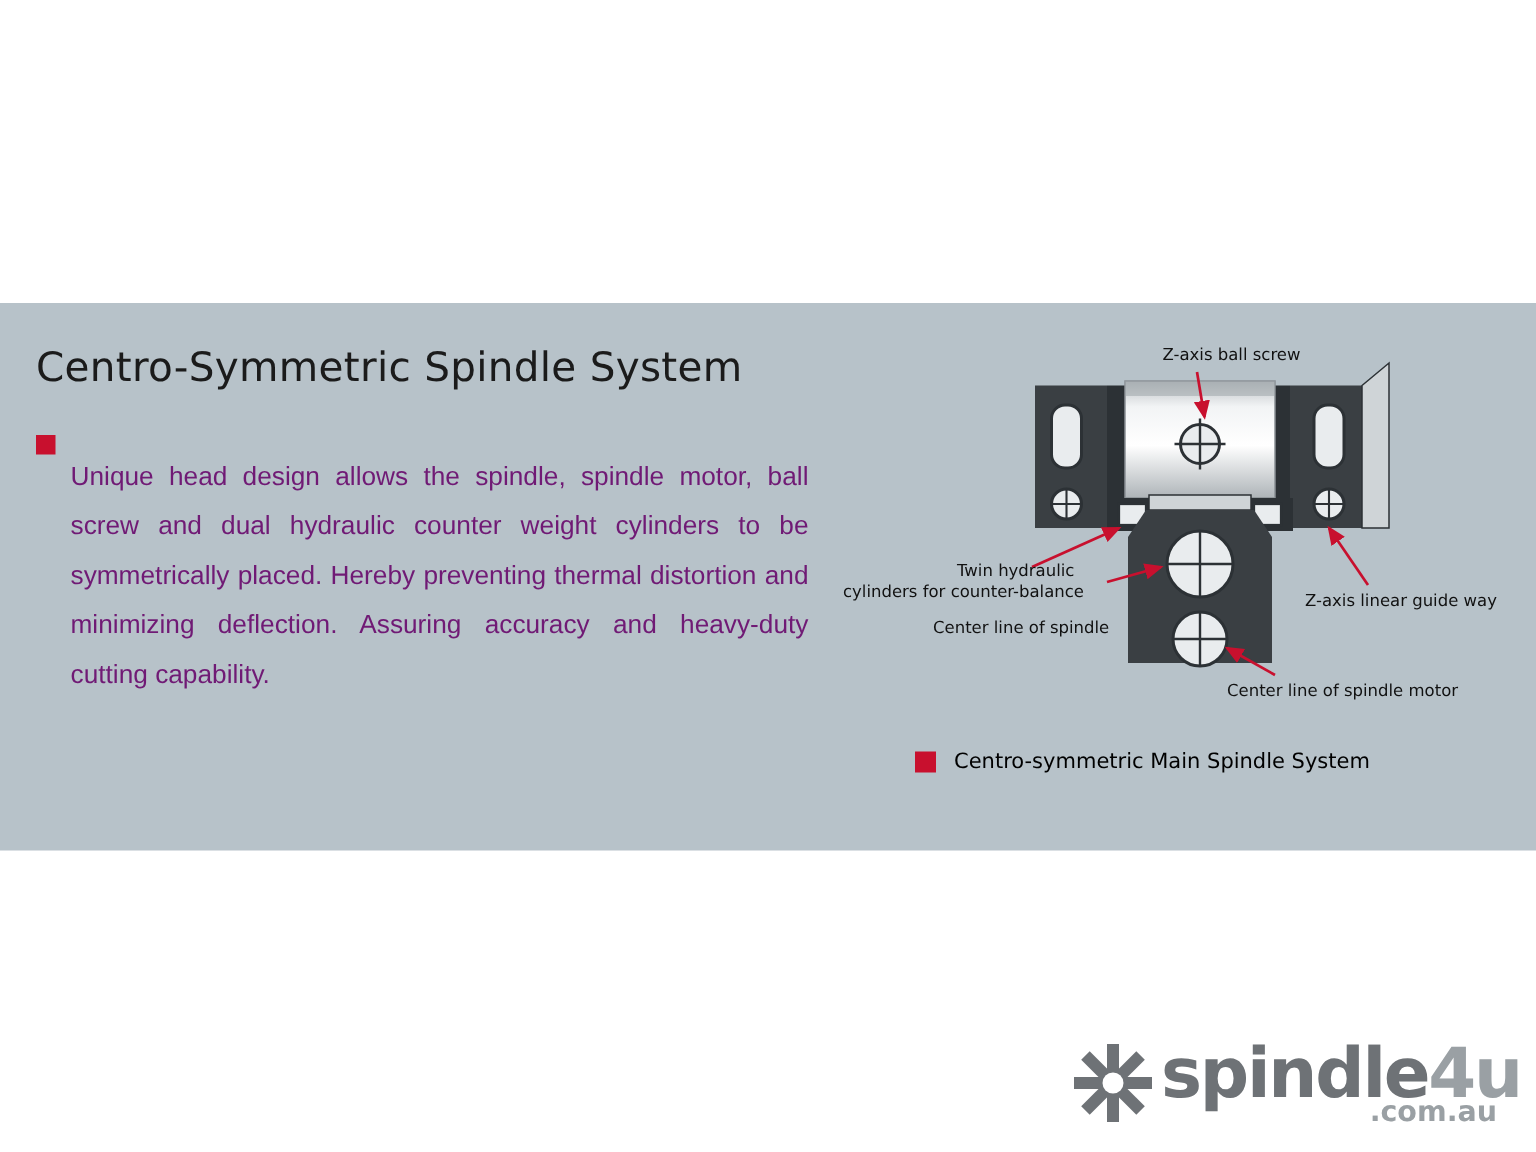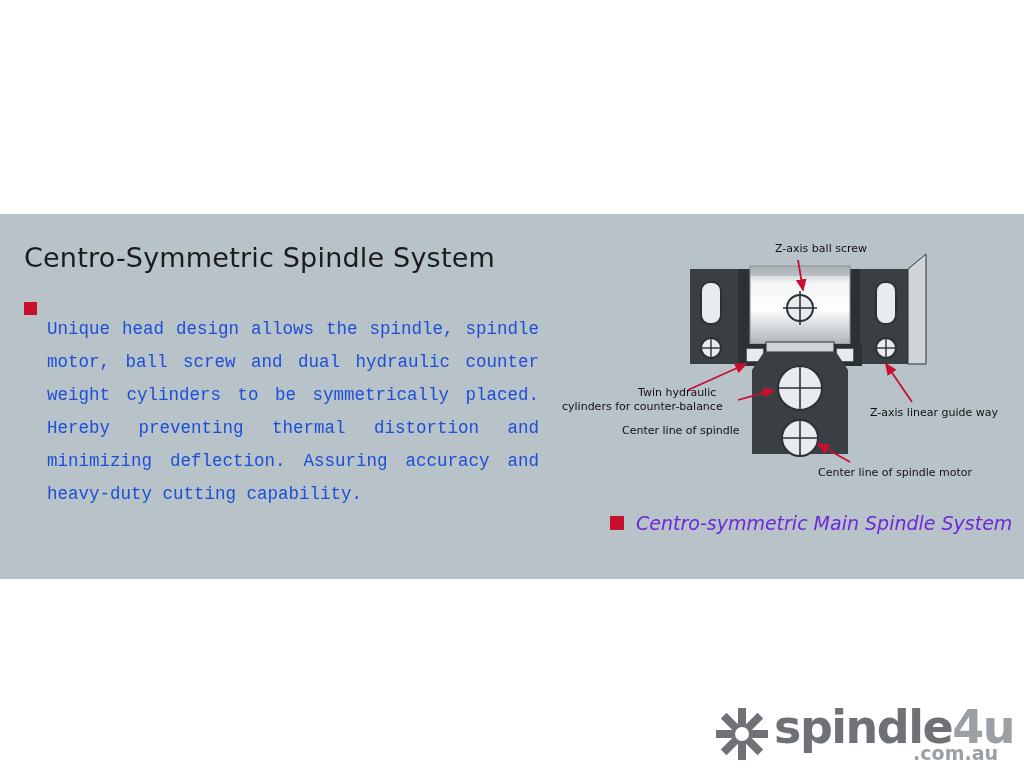--- a/index.html
+++ b/index.html
@@ -9,21 +9,21 @@
   body {
     width: 1024px;
     height: 768px;
     background: #ffffff;
     font-family: "Liberation Sans", sans-serif;
     overflow: hidden;
     position: relative;
   }
   #page {
     position: absolute;
-    left: 0; top: 12px;
+    left: 0; top: 0;
     width: 1024px;
     height: 644px;
     background: #ffffff;
   }
   
   .banner {
     position: absolute;
     left: 0;
     top: 202px;
     width: 1024px;
@@ -53,23 +53,23 @@
     width: 13px;
     height: 13px;
     background: #c8102e;
     flex: 0 0 13px;
     margin-top: 7px;
     margin-right: 10px;
   }
   .body-text {
     font-size: 17.5px;
     line-height: 33px;
-    color: #1d4ed8;
+    color: #701a75;
     text-align: justify;
-    font-family: Liberation Mono, monospace;
+    font-family: Liberation Sans, sans-serif;
     width: 492px;
   }
   
   .diagram {
     position: absolute;
     left: 560px;
     top: 10px;
     width: 450px;
     height: 345px;
     text-decoration: underline;
@@ -82,24 +82,23 @@
     top: 298px;
     display: flex;
     align-items: center;
   }
   .caption-row .sq {
     margin-top: 0;
     margin-right: 12px;
     width: 14px; height: 14px; flex: 0 0 14px;
   }
   .caption-text {
-    font-size: 19px;
-    color: #6d28d9;
-    font-family: "DejaVu Sans", sans-serif;
-    font-style: italic;
+    font-size: 14px;
+    color: #000000;
+    font-family: "DejaVu Sans", sans-serif;
   }
 
   
   .logo {
     position: absolute;
     left: 716px;
     top: 690px;
     width: 290px;
     height: 62px;
   }

